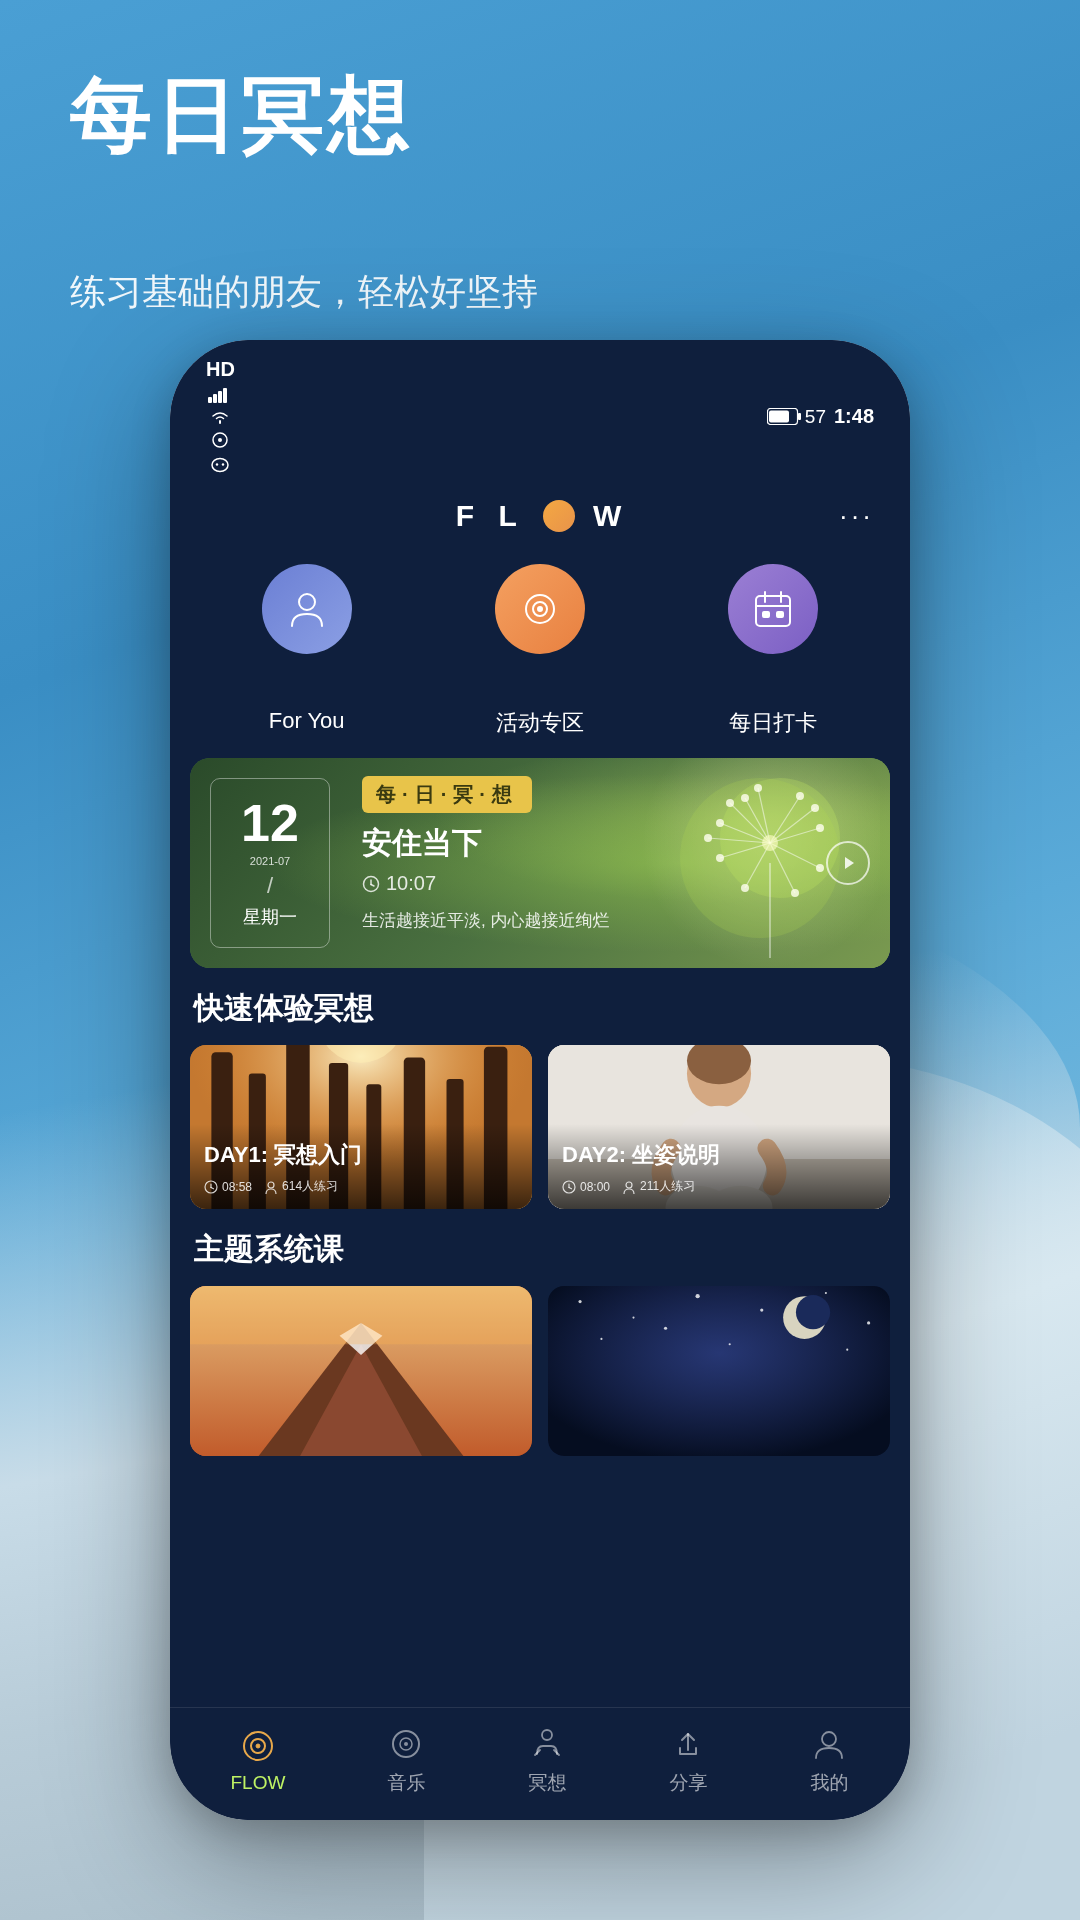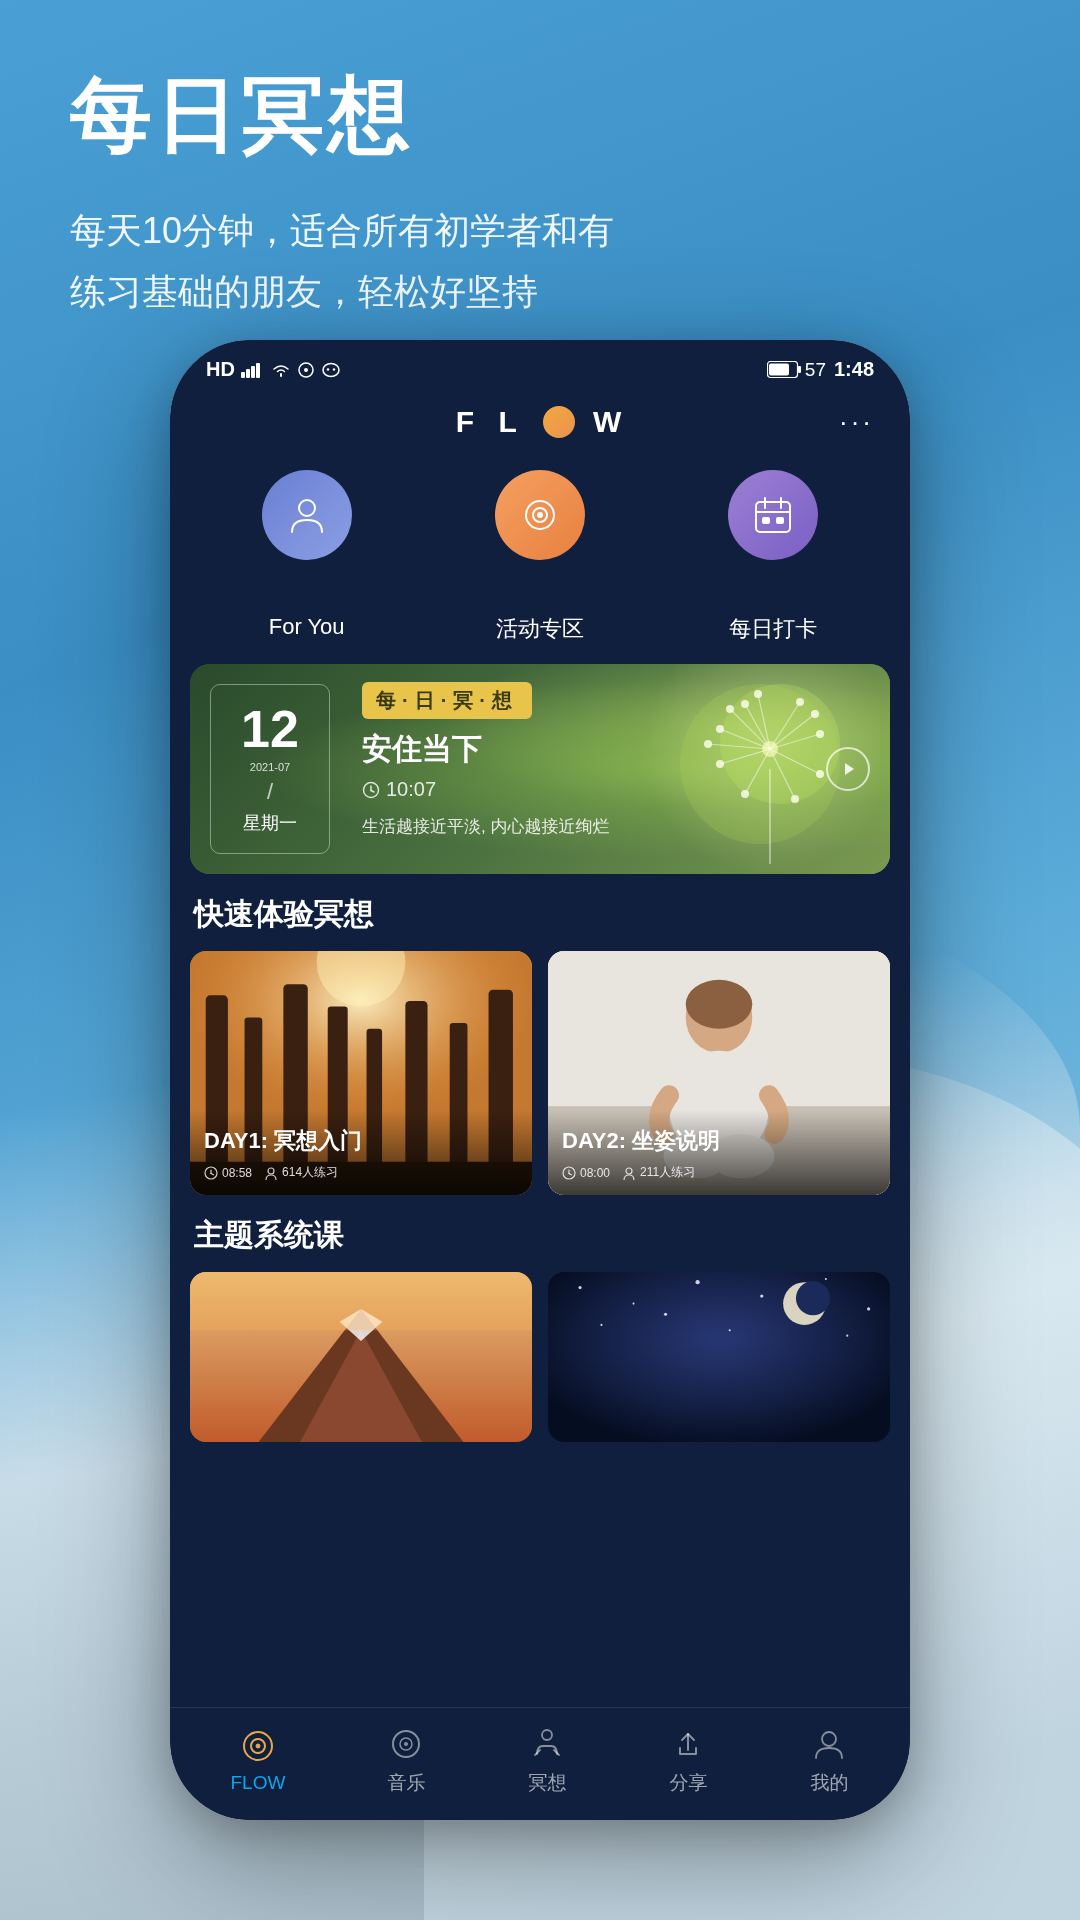--- a/index.html
+++ b/index.html
@@ -89,20 +89,21 @@
       justify-content: space-between;
       align-items: center;
       padding: 18px 36px 8px;
       background: #0f1f3d;
       flex-shrink: 0;
     }
     .status-left {
       display: flex;
       align-items: center;
       gap: 6px;
+      flex-direction: column;
     }
     .status-text {
       font-size: 20px;
       color: #fff;
       font-weight: 600;
     }
     .status-right {
       display: flex;
       align-items: center;
       gap: 8px;
@@ -312,21 +313,21 @@
       display: flex;
       gap: 16px;
       padding: 0 20px 20px;
       flex-shrink: 0;
       overflow: hidden;
     }
     .med-card {
       flex: 1;
       border-radius: 16px;
       overflow: hidden;
-      height: 244px;
+      height: 164px;
       position: relative;
       cursor: pointer;
     }
     .med-card-bg {
       width: 100%;
       height: 100%;
       position: absolute;
       inset: 0;
     }
     .med-card-bg.forest {
@@ -411,36 +412,36 @@
       height: 40px;
       display: flex;
       align-items: center;
       justify-content: center;
     }
     .bottom-nav-label {
       font-size: 19px;
       color: rgba(255,255,255,0.6);
     }
     .bottom-nav-label.active {
-      color: #0ea5e9;
+      color: #bef264;
     }
     .bottom-nav-item.active .bottom-nav-icon svg {
       stroke: #e8a84a;
     }
   </style>
 </head>
 <body>
 
 <div class="bg-dune"></div>
 <div class="bg-dune2"></div>
 
 <div class="header-area">
   <div class="header-title">每日冥想</div>
   <div class="header-subtitle">
-    <span>每天10分钟，适合所有初学者和有</span><br>
+    <br>
     <span>练习基础的朋友，轻松好坚持</span>
   </div>
 </div>
 
 <div class="phone-container">
   <div class="phone-screen">
 
     <div class="status-bar">
       <div class="status-left">
         <span class="status-text">HD</span>

